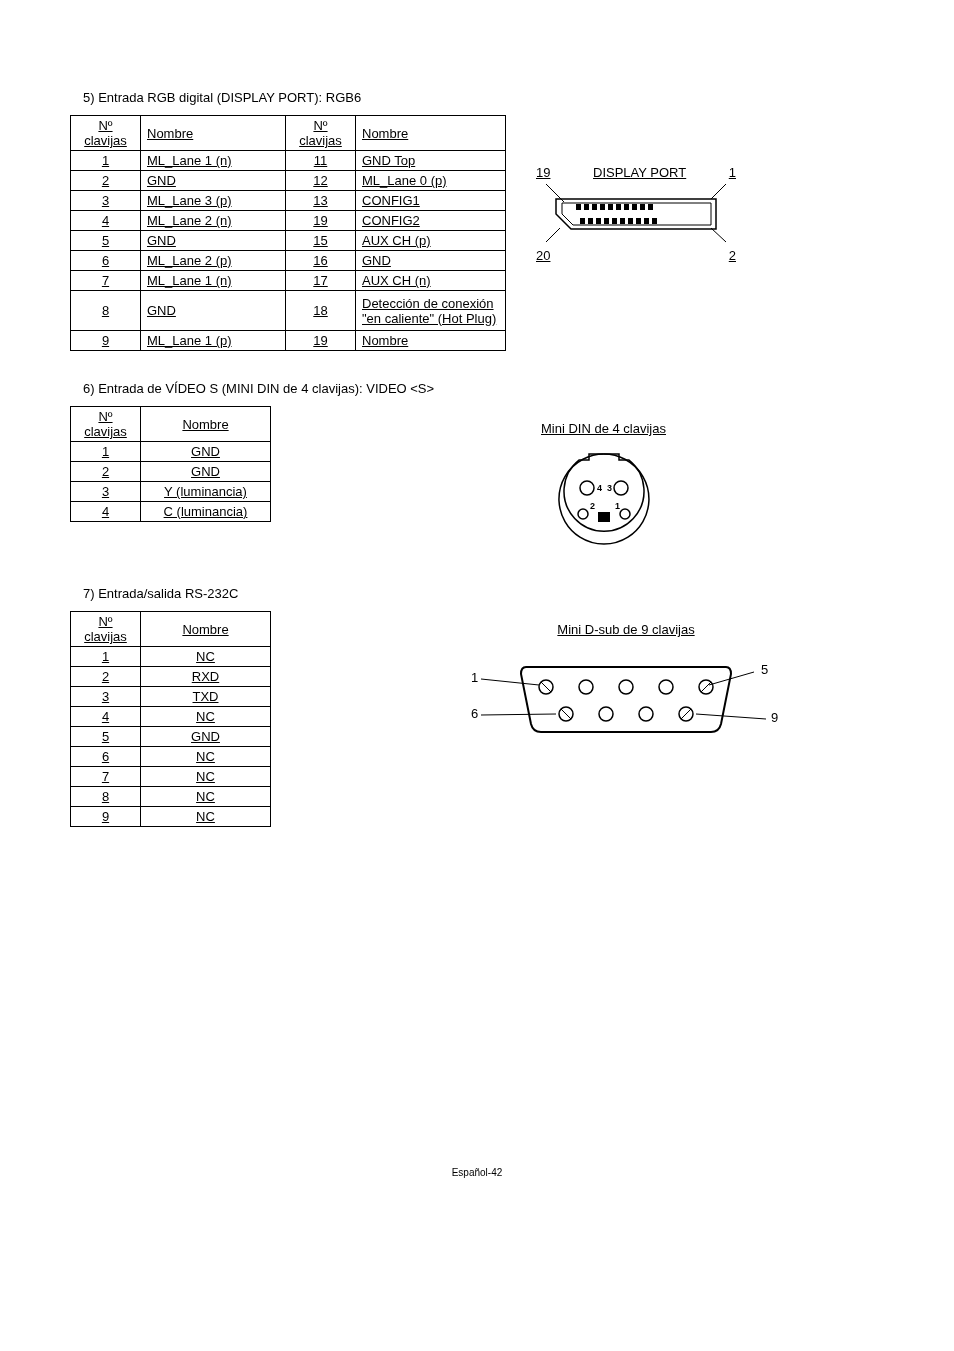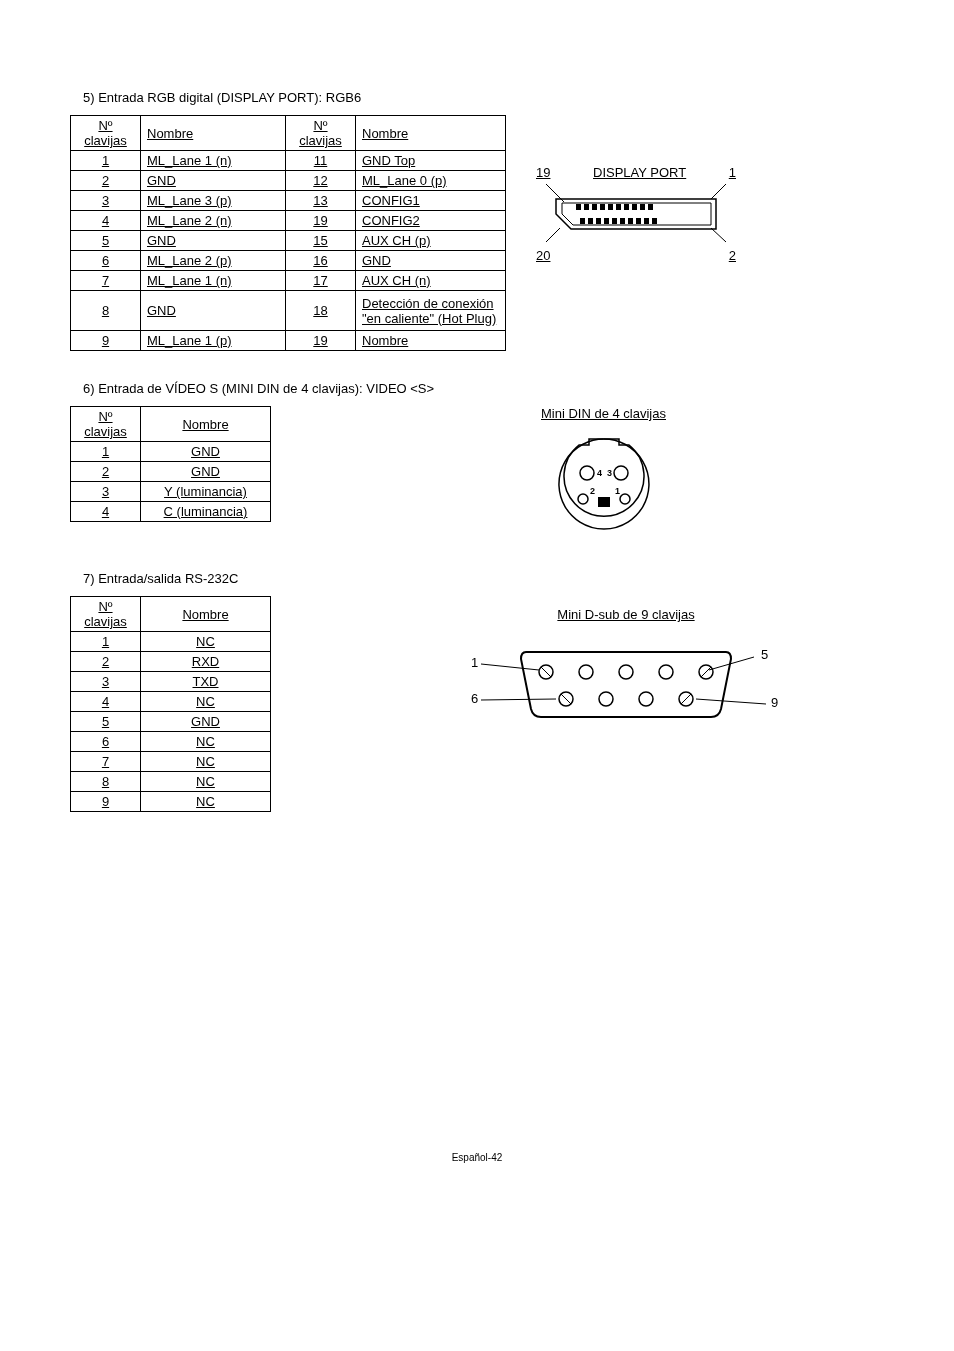--- a/index.html
+++ b/index.html
@@ -40,21 +40,21 @@
   .name-col-center { width: 130px; text-align: center; }
 
   .diagram-box {
     margin-left: 30px;
     text-align: center;
     font-size: 13px;
   }
   .dp-diagram { margin-top: 50px; }
   .dp-label-row { display:flex; justify-content: space-between; width: 200px; margin: 0 auto 4px auto;}
   .dp-bottom-row { display:flex; justify-content: space-between; width: 200px; margin: 4px auto 0 auto;}
-  .minidin-diagram { margin-top: 0; }
+  .minidin-diagram { margin-top: 15px; }
   .dsub-diagram { margin-top: 11px; }
   .footer { text-align:center; margin-top: 340px; font-size:10px;}
   svg { display:block; margin: 0 auto;}
 </style>
 </head>
 <body>
 
 <div class="section-title">5)   Entrada RGB digital (DISPLAY PORT): RGB6</div>
 <div class="row">
   <table>

